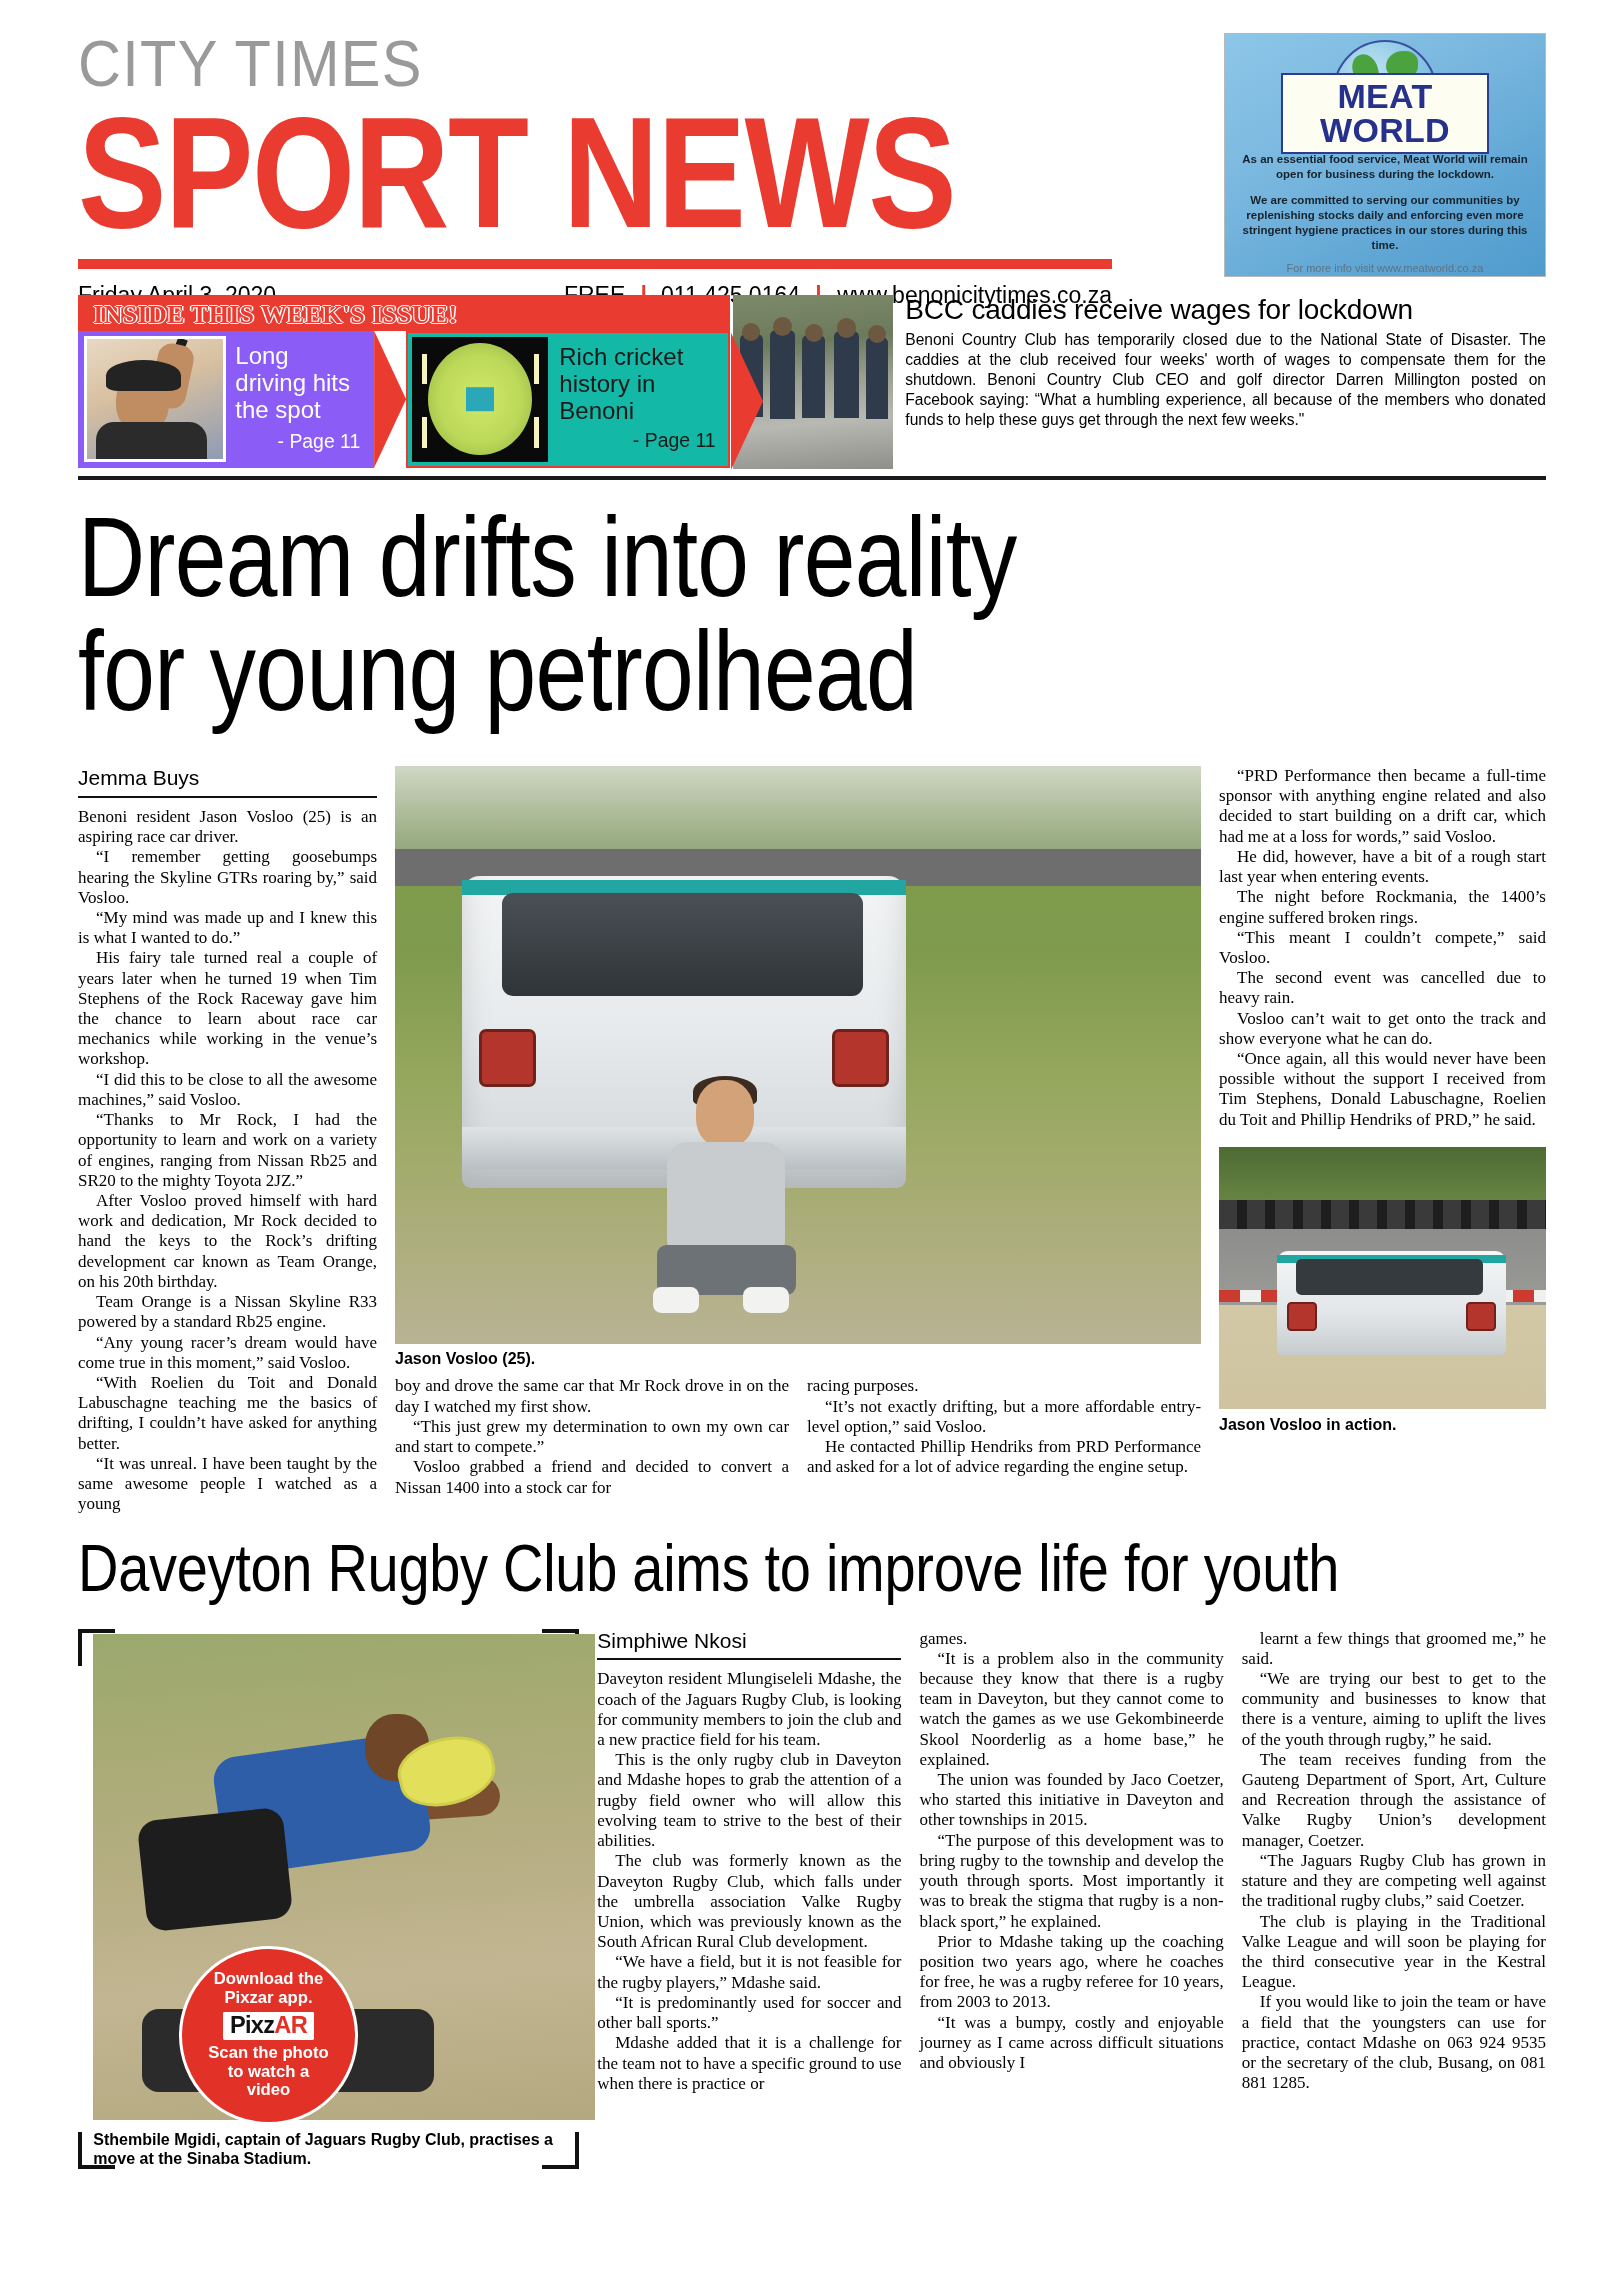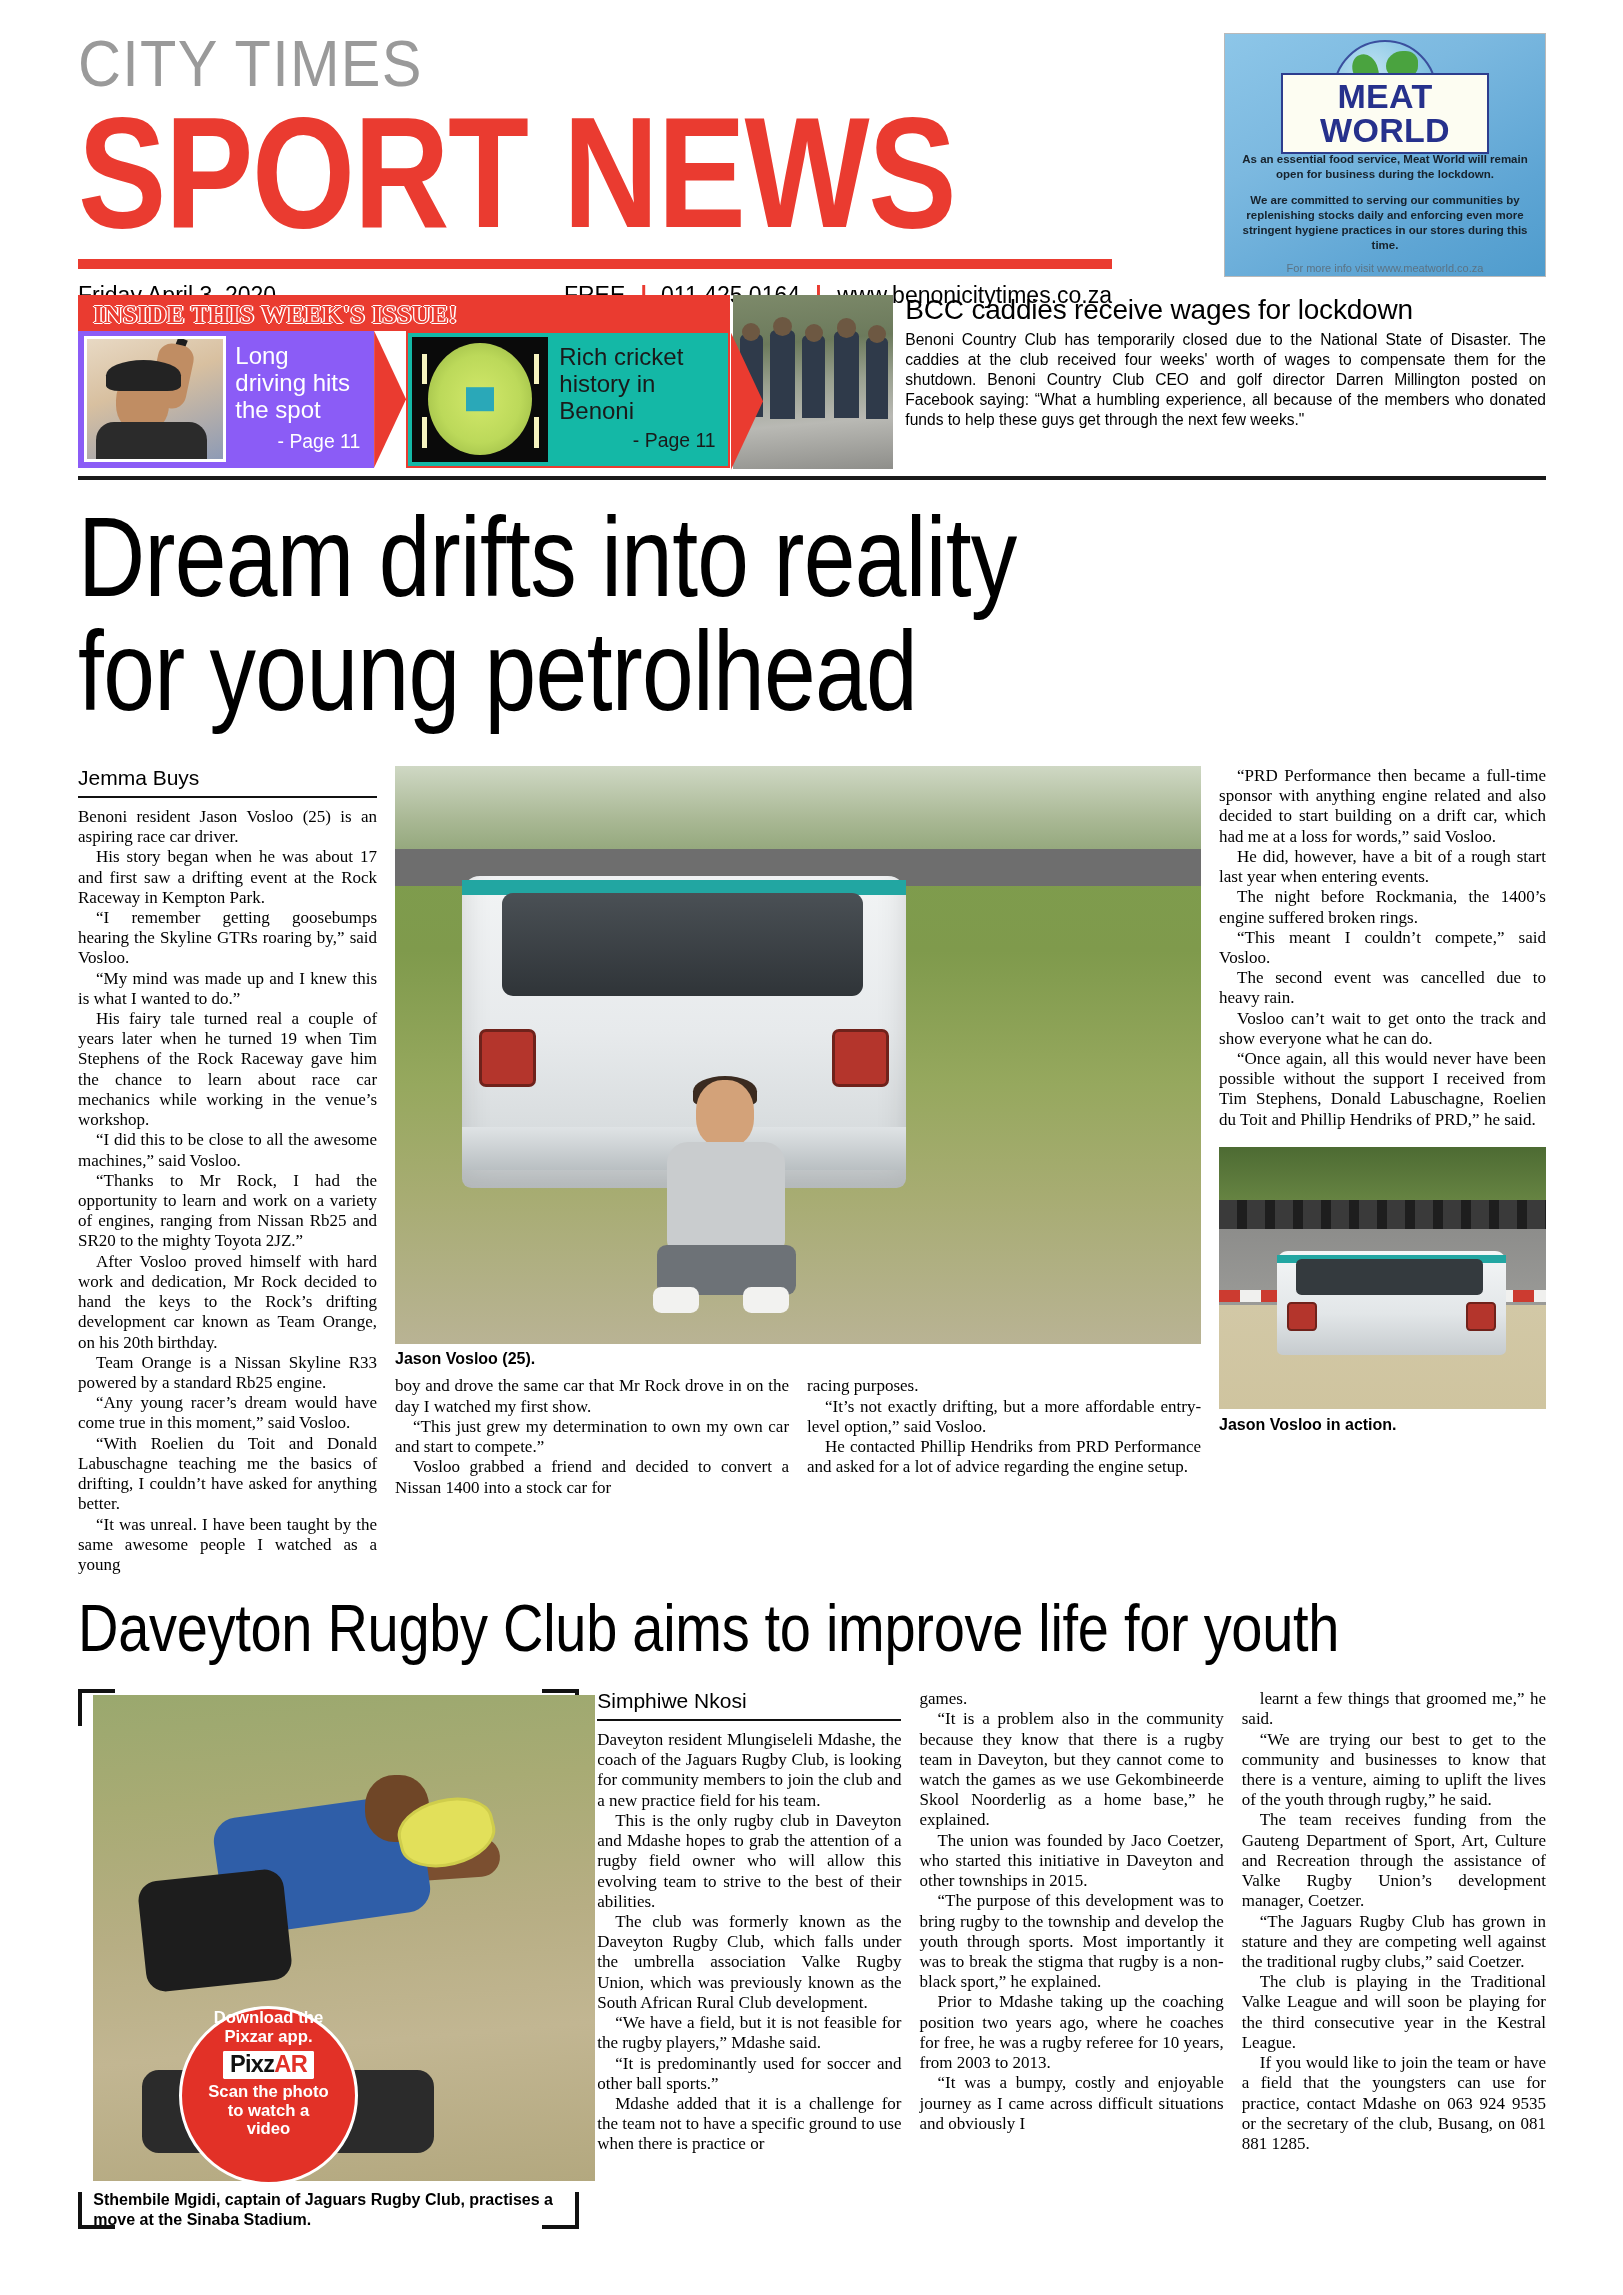--- a/index.html
+++ b/index.html
@@ -277,21 +277,21 @@
     background: #6f4627; border-radius: 46%; }
   .pr-ball { position: absolute; left: 305px; top: 104px; width: 97px; height: 67px;
     background: #e2e05a; border-radius: 50%/42%; transform: rotate(-14deg);
     border: 3.5px solid #cfcd4c; }
   .pr-legs { position: absolute; left: 49px; top: 375px; width: 292px; height: 83px;
     background: #2b2b2b; border-radius: 16.7px; }
   .pixzar {
     position: absolute; left: 101px; bottom: 44px;
     width: 179px; height: 179px; border-radius: 50%;
     background: #e23127; border: 3.5px solid #fff;
-    display: flex; flex-direction: column; align-items: center; justify-content: flex-start;
+    display: flex; flex-direction: column; align-items: center; justify-content: center;
     color: #fff; font-family: "Liberation Sans", sans-serif; font-weight: bold;
     font-size: 16.7px; line-height: 1.12; text-align: center; z-index: 5;
   }
   .pixzar-logo {
     background: #fff; padding: 2.1px 7px; margin: 4.2px 0; border-radius: 1.4px;
     font-size: 23.6px; letter-spacing: -0.7px; line-height: 1;
   }
   .pixzar-logo .a { color: #111; } .pixzar-logo .b { color: #e23127; }
   .crop-br { position: absolute; border: 4.9px solid #111; }
   .crop-tl { left: 0; top: 0; width: 37px; height: 37px; border-right: none; border-bottom: none; }
@@ -408,21 +408,20 @@
 
   <div class="main-headline">
     <div>Dream drifts into reality</div>
     <div>for young petrolhead</div>
   </div>
 
   <div class="art1">
     <div class="col c1">
       <div class="byline">Jemma Buys</div>
       <p class="noindent">Benoni resident Jason Vosloo (25) is an aspiring race car driver.</p>
-      <p>His story began when he was about 17 and first saw a drifting event at the Rock Raceway in Kempton Park.</p>
       <p>“I remember getting goosebumps hearing the Skyline GTRs roaring by,” said Vosloo.</p>
       <p>“My mind was made up and I knew this is what I wanted to do.”</p>
       <p>His fairy tale turned real a couple of years later when he turned 19 when Tim Stephens of the Rock Raceway gave him the chance to learn about race car mechanics while working in the venue’s workshop.</p>
       <p>“I did this to be close to all the awesome machines,” said Vosloo.</p>
       <p>“Thanks to Mr Rock, I had the opportunity to learn and work on a variety of engines, ranging from Nissan Rb25 and SR20 to the mighty Toyota 2JZ.”</p>
       <p>After Vosloo  proved himself with hard work and dedication, Mr Rock decided to hand the keys to the Rock’s drifting development car known as Team Orange, on his 20th birthday.</p>
       <p>Team Orange is a Nissan Skyline R33 powered by a standard Rb25 engine.</p>
       <p>“Any young racer’s dream would have come true in this moment,” said Vosloo.</p>
       <p>“With Roelien du Toit and Donald Labuschagne teaching me the basics of drifting, I couldn’t have asked for anything better.</p>
       <p>“It was unreal. I have been taught by the same awesome people I watched as a young</p>

